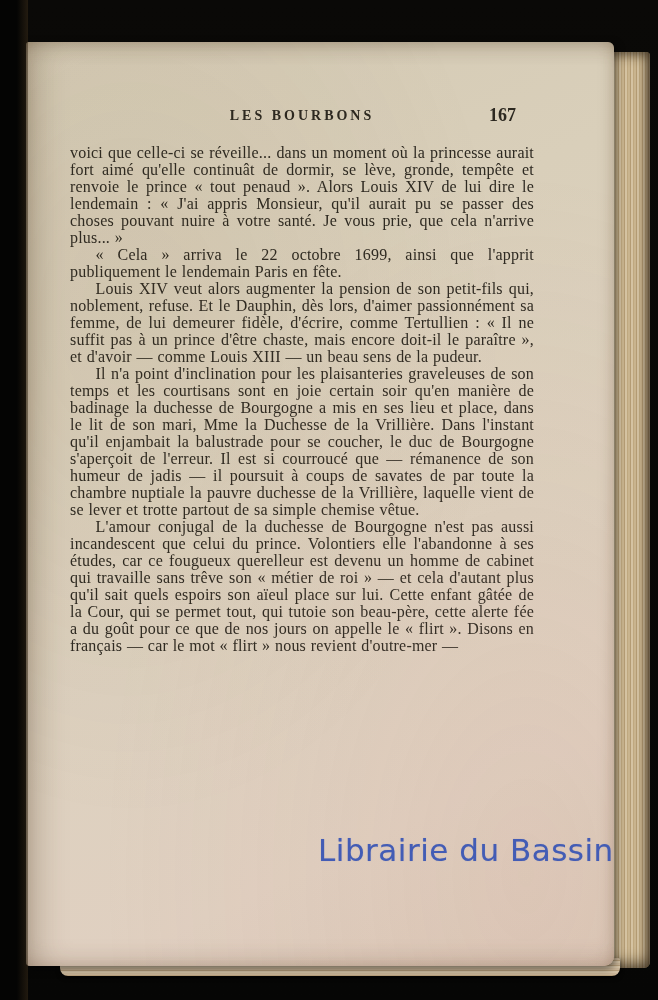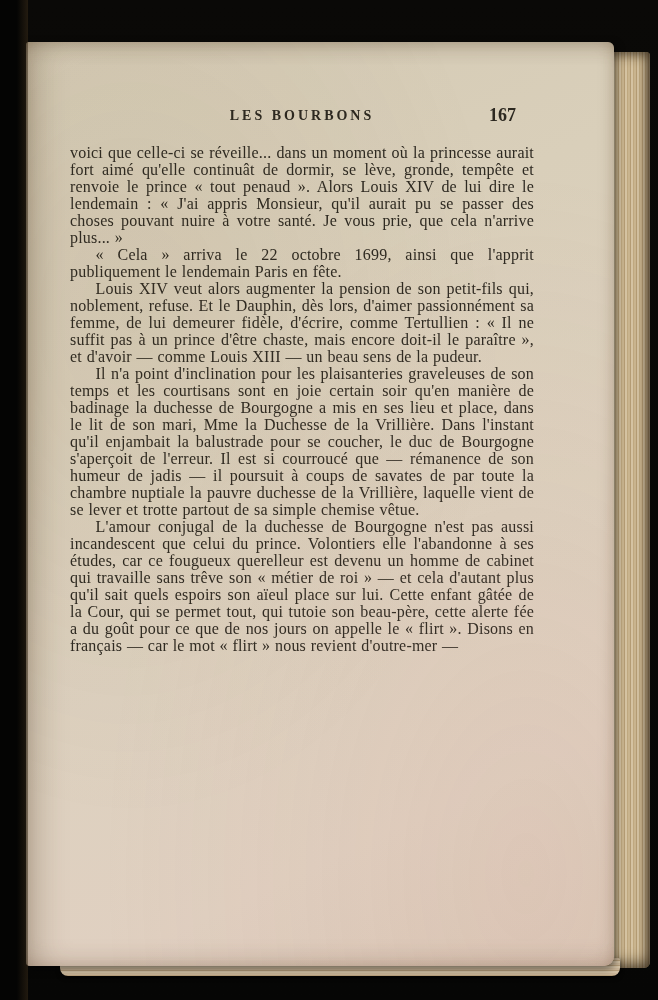--- a/index.html
+++ b/index.html
@@ -164,16 +164,17 @@
     <div class="page-body">
       <p class="no-indent">voici que celle-ci se réveille... dans un moment où la princesse aurait fort aimé qu'elle continuât de dormir, se lève, gronde, tempête et renvoie le prince « tout penaud ». Alors Louis XIV de lui dire le lendemain : « J'ai appris Monsieur, qu'il aurait pu se passer des choses pouvant nuire à votre santé. Je vous prie, que cela n'arrive plus... »</p>
       <p>« Cela » arriva le 22 octobre 1699, ainsi que l'apprit publiquement le lendemain Paris en fête.</p>
       <p>Louis XIV veut alors augmenter la pension de son petit-fils qui, noblement, refuse. Et le Dauphin, dès lors, d'aimer passionnément sa femme, de lui demeurer fidèle, d'écrire, comme Tertullien : « Il ne suffit pas à un prince d'être chaste, mais encore doit-il le paraître », et d'avoir — comme Louis XIII — un beau sens de la pudeur.</p>
       <p>Il n'a point d'inclination pour les plaisanteries graveleuses de son temps et les courtisans sont en joie certain soir qu'en manière de badinage la duchesse de Bourgogne a mis en ses lieu et place, dans le lit de son mari, Mme la Duchesse de la Vrillière. Dans l'instant qu'il enjambait la balustrade pour se coucher, le duc de Bourgogne s'aperçoit de l'erreur. Il est si courroucé que — rémanence de son humeur de jadis — il poursuit à coups de savates de par toute la chambre nuptiale la pauvre duchesse de la Vrillière, laquelle vient de se lever et trotte partout de sa simple chemise vêtue.</p>
       <p>L'amour conjugal de la duchesse de Bourgogne n'est pas aussi incandescent que celui du prince. Volontiers elle l'abandonne à ses études, car ce fougueux querelleur est devenu un homme de cabinet qui travaille sans trêve son « métier de roi » — et cela d'autant plus qu'il sait quels espoirs son aïeul place sur lui. Cette enfant gâtée de la Cour, qui se permet tout, qui tutoie son beau-père, cette alerte fée a du goût pour ce que de nos jours on appelle le « flirt ». Disons en français — car le mot « flirt » nous revient d'outre-mer —</p>
     </div>
 
   </div>
 
+  <div class="watermark" style="color: rgb(59, 87, 181);">Librairie du Bassin</div>
 
   <div class="gutter-shadow"></div>
 
 </div>
 
 </body></html>

